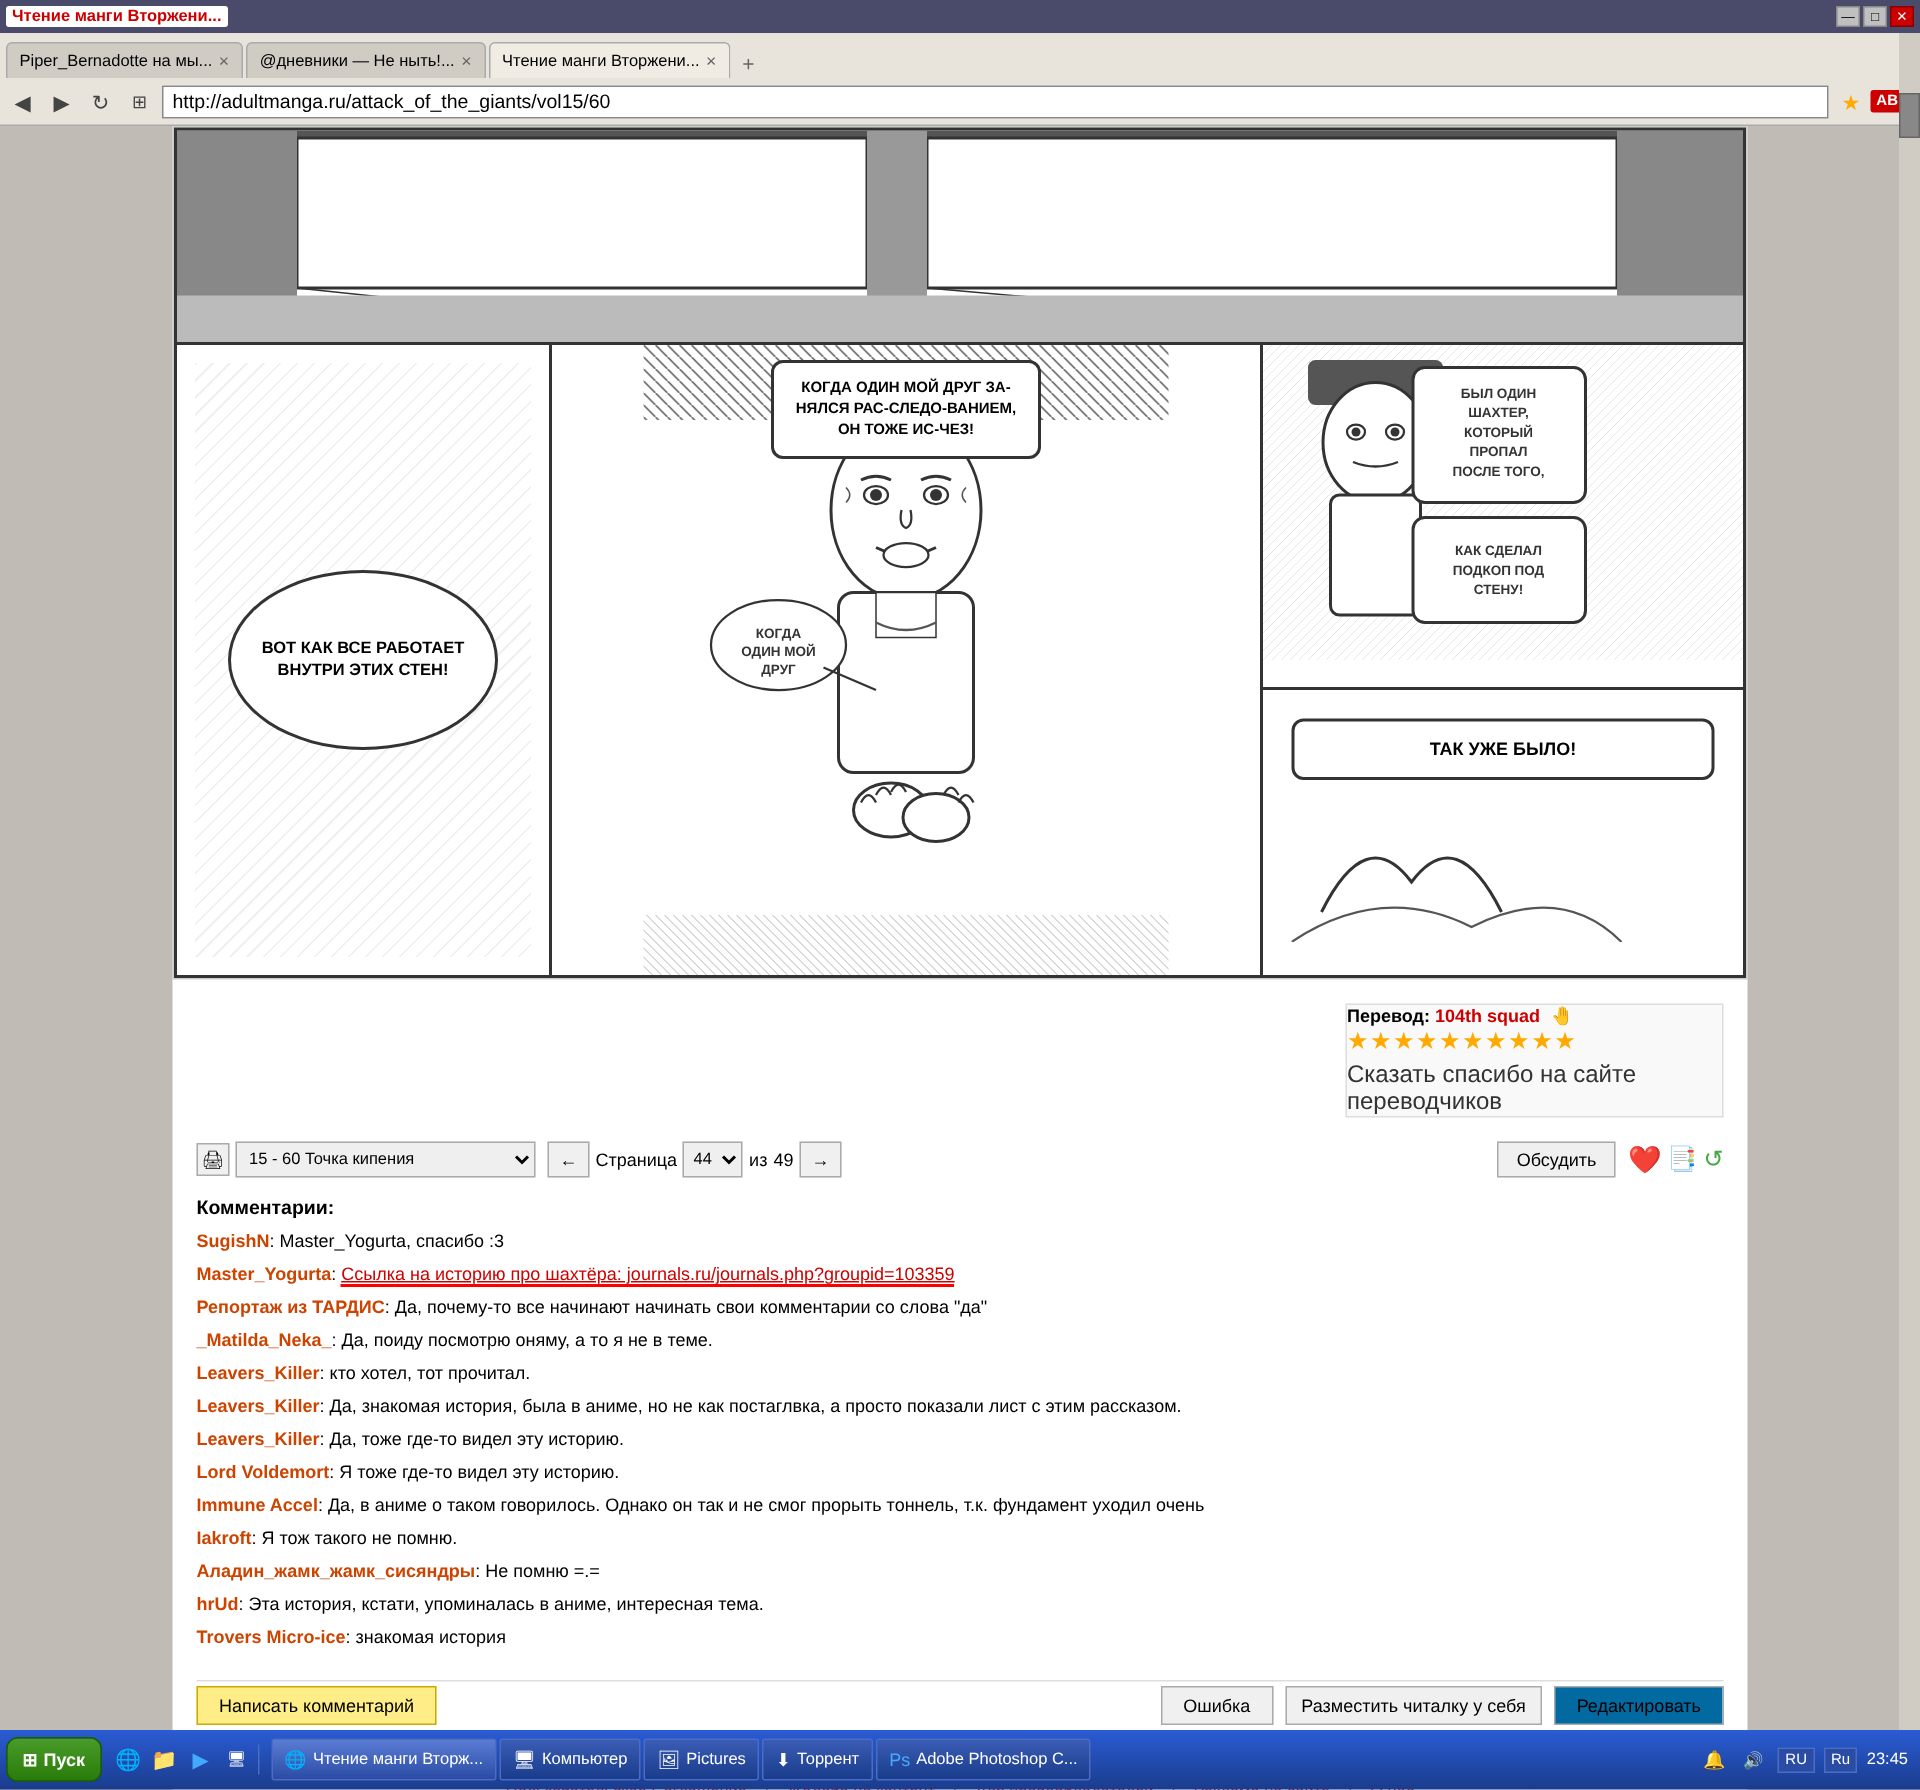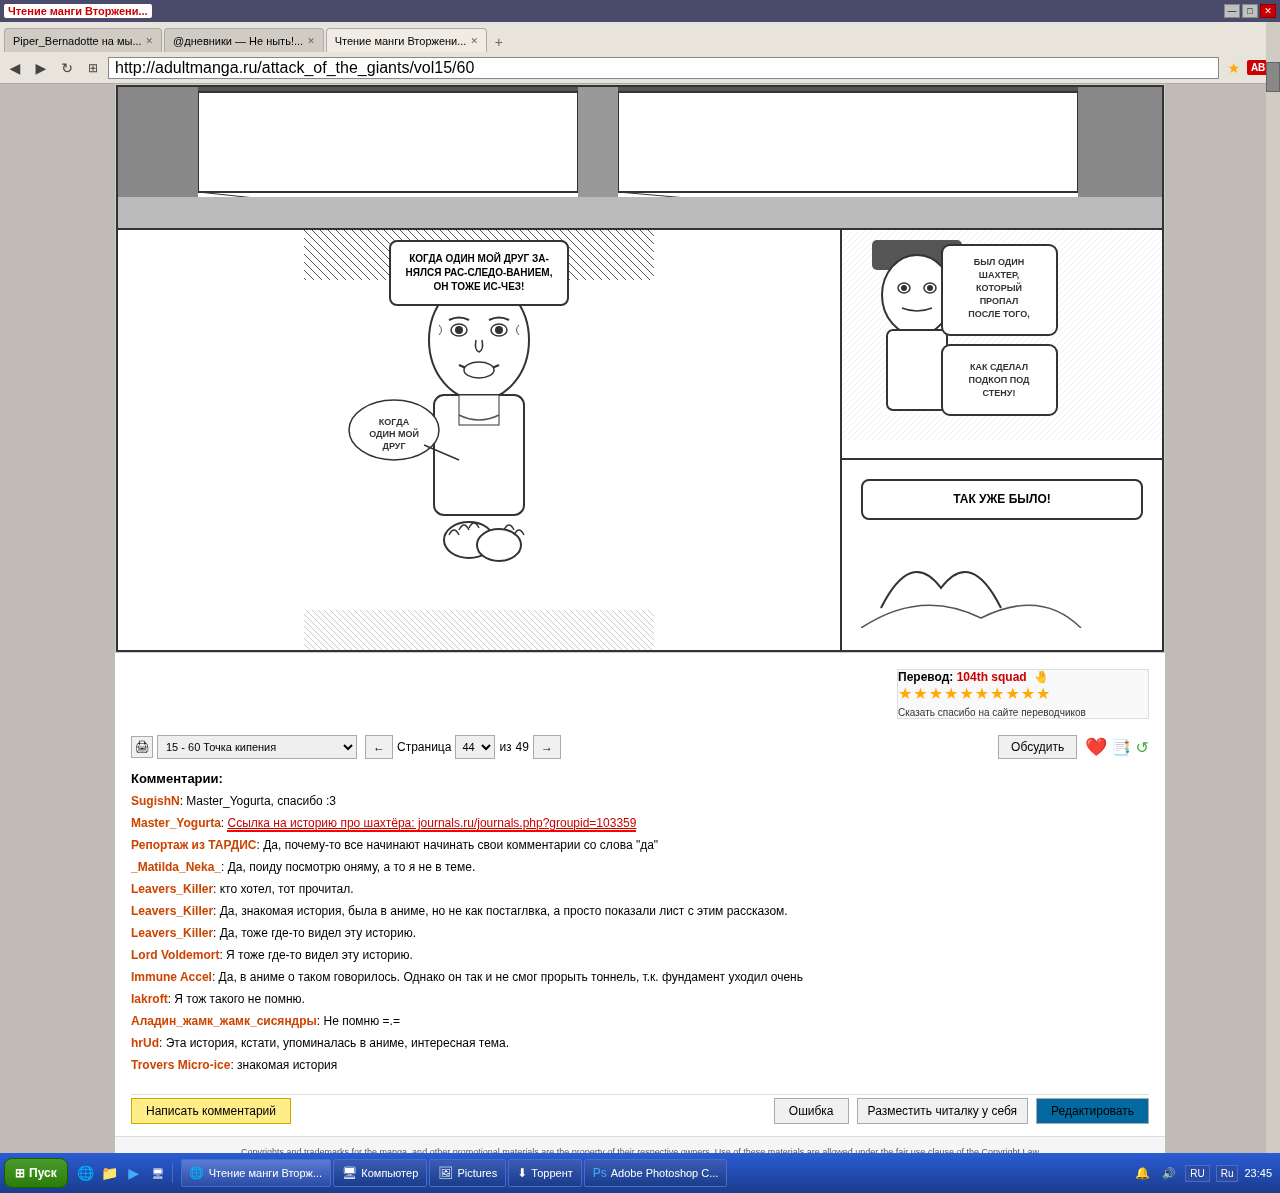--- a/index.html
+++ b/index.html
@@ -22,29 +22,29 @@
     .tab-bar { background: #e8e4dc; display: flex; align-items: flex-end; padding: 4px 4px 0 4px; gap: 2px; height: 30px; }
     .tab { display: flex; align-items: center; height: 24px; padding: 0 8px; background: #d0ccc4; border: 1px solid #aaa; border-bottom: none; border-radius: 4px 4px 0 0; font-size: 11px; cursor: pointer; max-width: 180px; overflow: hidden; white-space: nowrap; gap: 4px; }
     .tab.active { background: #f0ece4; z-index: 1; }
     .tab-close { font-size: 9px; color: #666; cursor: pointer; }
     .tab-add { width: 20px; height: 20px; display: flex; align-items: center; justify-content: center; font-size: 14px; cursor: pointer; color: #666; }
 
     
     .nav-bar { background: #e8e4dc; display: flex; align-items: center; padding: 3px 4px; gap: 4px; border-bottom: 1px solid #aaa; height: 32px; }
     .nav-btn { width: 22px; height: 22px; display: flex; align-items: center; justify-content: center; cursor: pointer; color: #444; font-size: 14px; }
     .address-bar { flex: 1; height: 22px; border: 1px solid #888; background: white; padding: 0 6px; font-size: 11px; display: flex; align-items: center; }
-    .address-bar input { border: none; outline: none; width: 100%; font-size: 16px; }
+    .address-bar input { border: none; outline: none; width: 100%; font-size: 13px; }
     .nav-right { display: flex; gap: 2px; align-items: center; }
     .adblock-btn { background: #cc0000; color: white; font-size: 10px; padding: 2px 4px; border-radius: 2px; font-weight: bold; }
     
     .translation-section { float: right; width: 252px; background: #f9f9f9; border: 1px solid #ddd; padding: 0; margin-left: 12px; margin-bottom: 8px; }
     .translation-label { font-weight: bold; font-size: 12px; }
     .translation-link { color: #cc0000; text-decoration: none; font-weight: bold; }
     .stars { color: #ffaa00; font-size: 16px; letter-spacing: 1px; }
-    .translation-thanks { font-size: 10px; color: #333; margin-top: 4px; }
+    .translation-thanks { font-size: 16px; color: #333; margin-top: 4px; }
 
     
     .controls-row { display: flex; align-items: center; gap: 8px; padding: 8px 0; clear: both; }
     .chapter-select-wrapper { display: flex; align-items: center; gap: 4px; }
     .print-icon { width: 22px; height: 22px; border: 1px solid #aaa; display: flex; align-items: center; justify-content: center; cursor: pointer; background: #f0f0f0; }
     .chapter-select { height: 24px; border: 1px solid #aaa; padding: 0 4px; font-size: 11px; min-width: 200px; }
     .page-nav { display: flex; align-items: center; gap: 4px; }
     .nav-arrow { width: 28px; height: 24px; border: 1px solid #aaa; background: #f0f0f0; display: flex; align-items: center; justify-content: center; cursor: pointer; font-size: 12px; }
     .page-label { font-size: 12px; }
     .page-select { height: 24px; border: 1px solid #aaa; padding: 0 2px; font-size: 11px; width: 40px; }
@@ -173,20 +173,27 @@
           <rect x="960" y="0" width="100%" height="145" fill="#888"></rect>
 
           <line x1="80" y1="105" x2="460" y2="145" stroke="#333" stroke-width="1"></line>
           <line x1="500" y1="105" x2="960" y2="145" stroke="#333" stroke-width="1"></line>
           <rect x="0" y="110" width="100%" height="35" fill="#bbb"></rect>
         </svg>
       </div>
 
       <div class="manga-main-panel">
 
+        <div class="panel-left">
+          <div style="height:100%; display:flex; flex-direction:column; justify-content:center; align-items:center; position:relative;">
+
+            <div style="position:absolute; top:0; left:0; right:0; bottom:0; background: repeating-linear-gradient(135deg, #ccc, #ccc 1px, white 1px, white 8px); opacity:0.3;"></div>
+            <div class="speech-bubble" style="position:relative; z-index:1; width:180px; min-height:120px; display:flex; align-items:center; justify-content:center;">ВОТ КАК ВСЕ РАБОТАЕТ ВНУТРИ ЭТИХ СТЕН!</div>
+          </div>
+        </div>
 
         <div class="panel-center" style="min-height:420px; position:relative;">
 
           <div style="position:absolute; top:0; left:0; right:0; bottom:0; background:white; overflow:hidden;">
             
             <svg width="100%" height="100%" viewBox="0 0 350 420">
 
               <defs>
                 <pattern id="hatch" x="0" y="0" width="8" height="8" patternUnits="userSpaceOnUse">
                   <line x1="0" y1="0" x2="8" y2="8" stroke="#555" stroke-width="1"></line>

